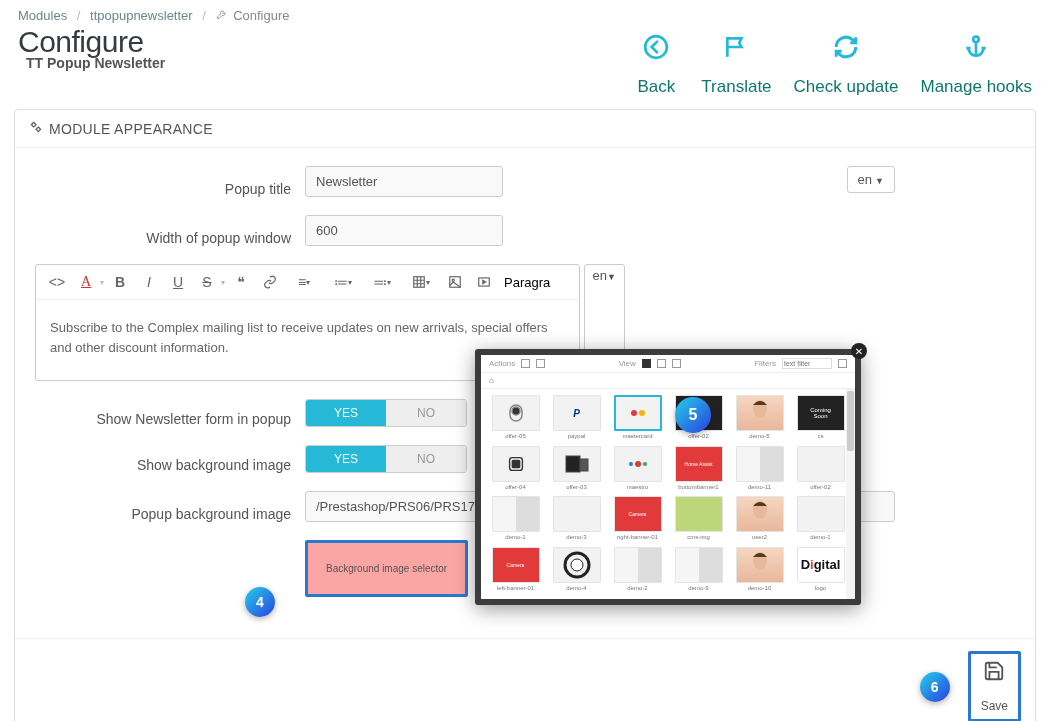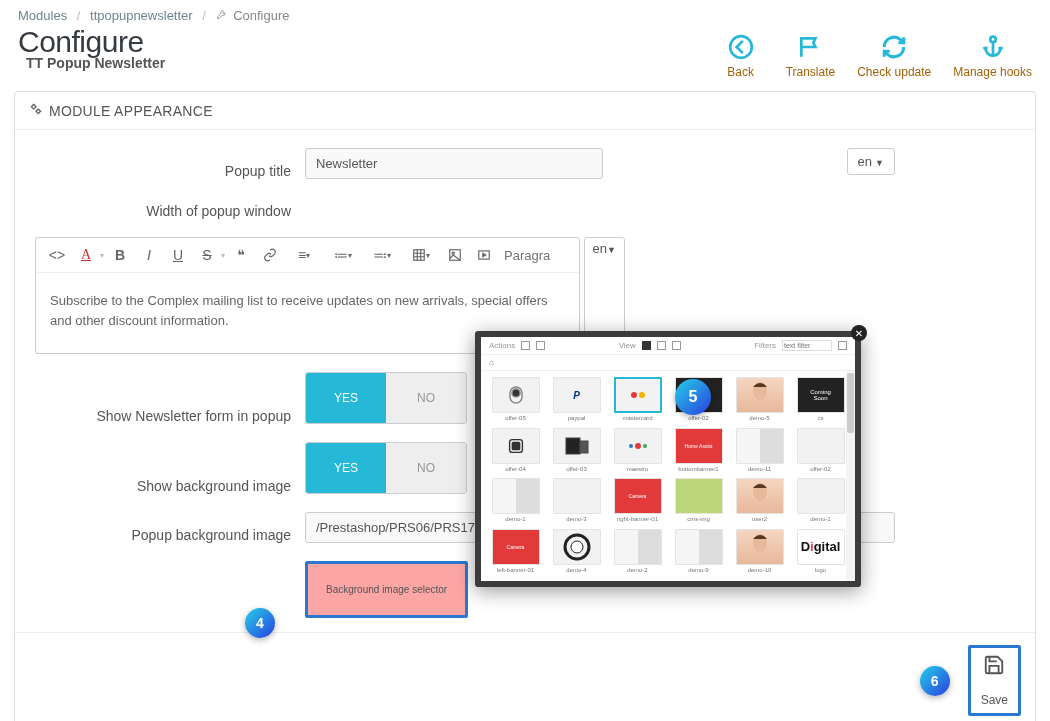--- a/index.html
+++ b/index.html
@@ -52,23 +52,23 @@
     }
     .toolbar-icon {
       color: #25B9D7;
       width: 28px;
       height: 28px;
       display: flex;
       align-items: center;
       justify-content: center;
     }
     .toolbar-label {
-      font-size: 12px;
-      color: #a16207;
-      margin-top: 4px;
+      font-size: 17px;
+      color: #0f766e;
+      margin-top: 16px;
       white-space: nowrap;
     }
     .panel {
       margin: 0 14px 14px;
       border: 1px solid #ddd;
       border-radius: 4px;
       background: #fff;
     }
     .panel-heading {
       padding: 10px 14px;
@@ -105,21 +105,21 @@
       padding-top: 6px;
       color: #555;
       font-size: 14px;
     }
     .form-control {
       flex: 1;
       max-width: 590px;
       position: relative;
     }
     .input-text {
-      width: 298px;
+      width: 198px;
       padding: 7px 10px;
       border: 1px solid #ccc;
       border-radius: 3px;
       font-size: 13px;
       background: #f9f9f9;
       color: #555;
     }
     .input-text-wide { width: 100%; }
     .lang-select {
       position: absolute;
@@ -134,21 +134,21 @@
       font-size: 13px;
     }
     .lang-select .caret { font-size: 9px; margin-left: 3px; }
     .toggle {
       display: inline-flex;
       border-radius: 3px;
       overflow: hidden;
       border: 1px solid #ccc;
     }
     .toggle-btn {
-      padding: 18px 0;
+      padding: 6px 0;
       width: 80px;
       text-align: center;
       font-size: 12px;
       cursor: pointer;
     }
     .toggle-yes { background: #25B9D7; color: #fff; }
     .toggle-no { background: #eee; color: #999; }
     .editor {
       border: 1px solid #ccc;
       border-radius: 3px;
@@ -169,21 +169,21 @@
       height: 24px;
       display: flex;
       align-items: center;
       justify-content: center;
       cursor: pointer;
       color: #666;
       border-radius: 2px;
     }
     .editor-toolbar .tbtn-wide { width: 36px; }
     .editor-toolbar .divider { font-size: 8px; color: #bbb; margin-left: -2px; }
-    .editor-toolbar .para-select { font-size: 13px; padding: 2px 4px; color: #737373; }
+    .editor-toolbar .para-select { font-size: 13px; padding: 2px 4px; color: #000000; }
     .editor-lang {
       border: 1px solid #ccc;
       border-radius: 3px;
       padding: 3px 8px;
       margin-left: 4px;
       cursor: pointer;
       font-size: 13px;
     }
     .editor-content {
       padding: 18px 14px;
@@ -434,20 +434,23 @@
       <div class="form-control">
         <input class="input-text" type="text" value="Newsletter" style="">
         <div class="lang-select">
           <span>en</span><span class="caret">▼</span>
         </div>
       </div>
     </div>
 
     <div class="form-row">
       <div class="form-label">Width of popup window</div>
+      <div class="form-control">
+        <input class="input-text" type="text" value="600" style="">
+      </div>
     </div>
 
 
     <div class="form-row">
       <div class="form-control" style="display:flex;">
         <div class="editor">
           <div class="editor-toolbar">
             <span class="tbtn">&lt;&gt;</span>
             <span class="tbtn">
                 <span class="underline-a">A</span>

